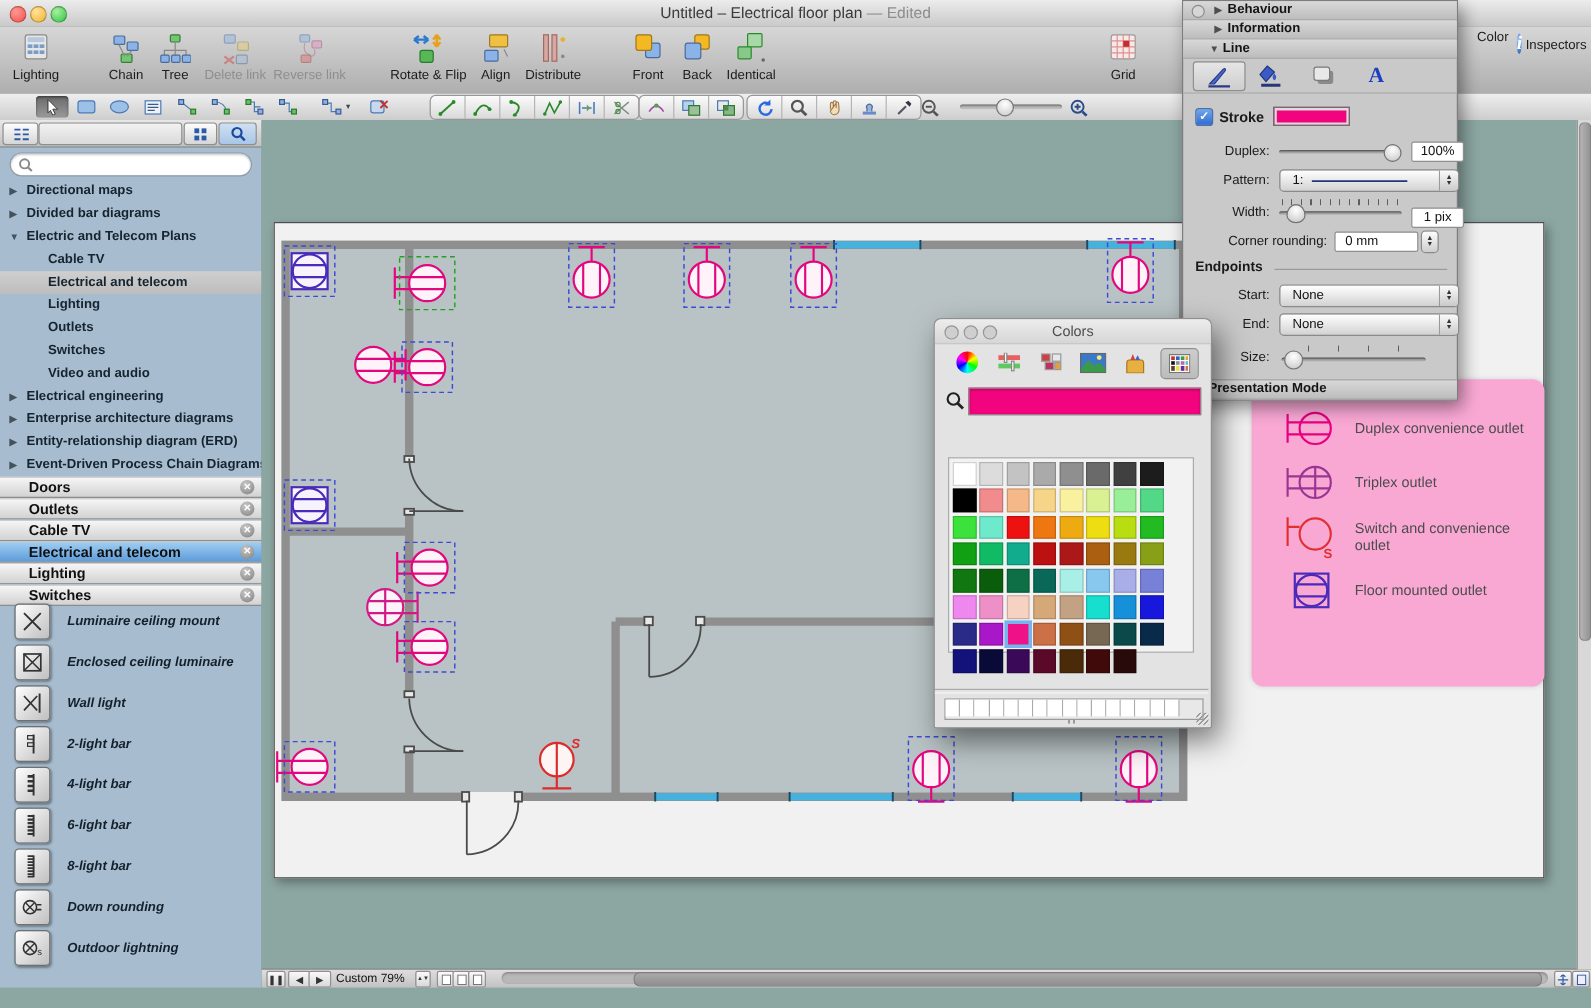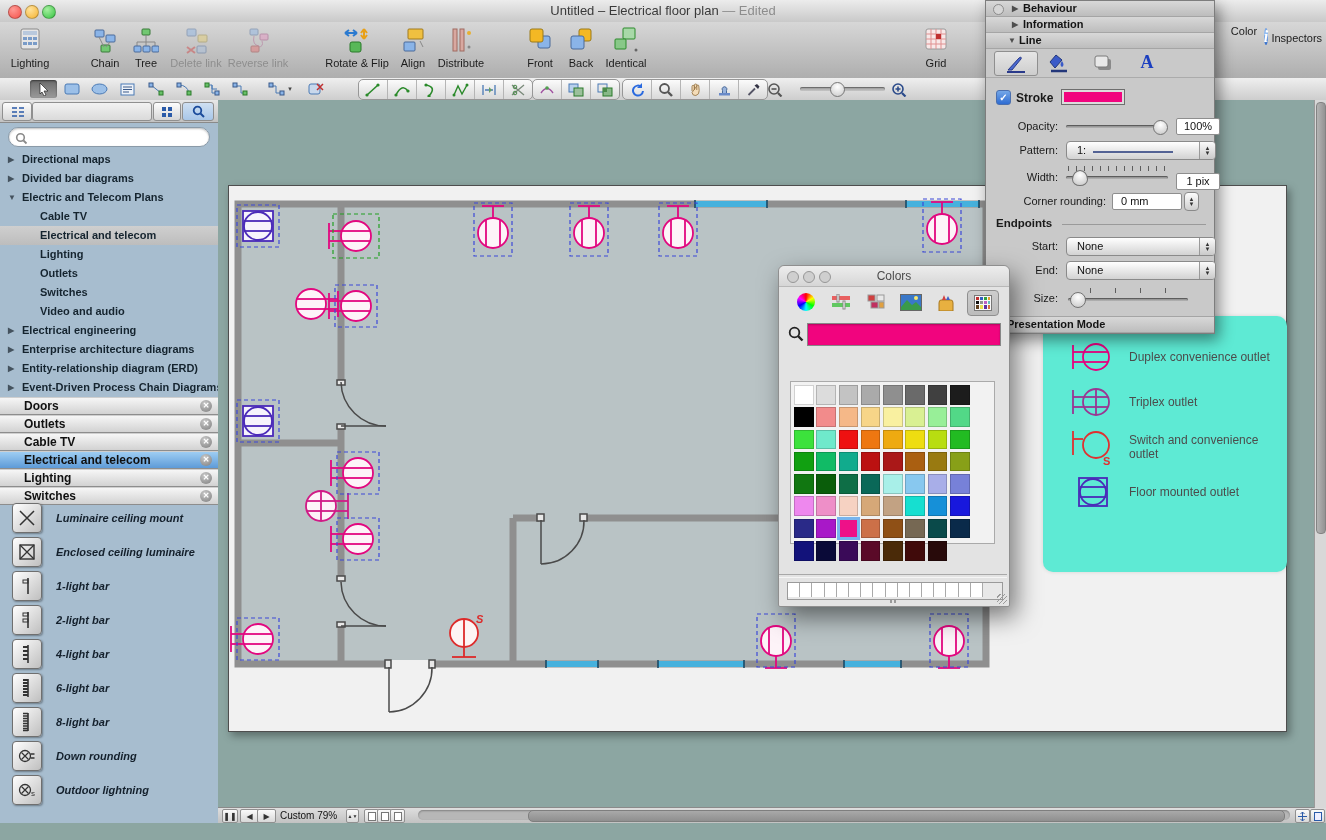--- a/index.html
+++ b/index.html
@@ -74,21 +74,21 @@
   .symrow{height:34px;display:flex;align-items:center;}
   .symbtn{width:28px;height:28px;margin-left:12px;border:1px solid #6f6f6f;border-radius:4px;
     background:linear-gradient(135deg,#ffffff,#bfbfbf);box-shadow:1px 1px 2px rgba(0,0,0,.35);
     display:flex;align-items:center;justify-content:center;flex:none;}
   .symlab{margin-left:14px;font-size:11px;font-weight:bold;font-style:italic;color:#14202c;}
 
   
   .canvas{position:absolute;left:218px;top:100px;width:1108px;height:723px;background:#8ca6a2;}
   .page{position:absolute;left:10px;top:85px;width:1057px;height:545px;background:#f1f1f1;
     border:1px solid #4e4e4e;box-shadow:3px 4px 8px rgba(0,0,0,.35);}
-  .legend{position:absolute;left:814px;top:130px;width:244px;height:238px;background:#5eead4;
+  .legend{position:absolute;left:814px;top:130px;width:244px;height:238px;background:#f9a8d4;
     border-radius:10px;box-shadow:0 0 4px rgba(0,0,0,.12);padding-top:18px;}
   .legitem{display:flex;align-items:center;height:45px;padding-left:24px;}
   .legitem svg{flex:none;}
   .leglab{margin-left:16px;font-size:12px;color:#4c4c4c;}
 
   
   .hnav{position:absolute;left:0;bottom:0;width:1108px;height:15px;background:linear-gradient(#dedede,#c2c2c2);
     border-top:1px solid #8a8a8a;font-size:10px;color:#222;}
   .hbtn{position:absolute;top:1px;height:12px;border:1px solid #909090;border-radius:2px;
     background:linear-gradient(#fafafa,#d8d8d8);display:flex;align-items:center;justify-content:center;
@@ -555,25 +555,25 @@
             <svg width="20" height="20">
               <rect x="3" y="3" width="14" height="14" fill="none" stroke="#333" stroke-width="1.4"></rect>
               <path d="M3 3 L17 17 M17 3 L3 17" stroke="#333" stroke-width="1.3"></path>
             </svg>
           </span>
         <span class="symlab">Enclosed ceiling luminaire</span>
       </div>
       <div class="symrow">
         <span class="symbtn">
             <svg width="20" height="20">
-              <path d="M11 2 V18" stroke="#333" stroke-width="1.6"></path>
-              <rect x="6" y="4" width="5" height="3" fill="none" stroke="#333"></rect>
+              <path d="M3 4 L14 16 M14 4 L3 16" stroke="#333" stroke-width="1.4"></path>
+              <path d="M16 2 V18" stroke="#333" stroke-width="1.6"></path>
             </svg>
           </span>
-        <span class="symlab">1-light bar</span>
+        <span class="symlab">Wall light</span>
       </div>
       <div class="symrow">
         <span class="symbtn">
             <svg width="20" height="20">
               <path d="M11 2 V18" stroke="#333" stroke-width="1.6"></path>
               <rect x="6" y="3" width="5" height="3" fill="none" stroke="#333"></rect>
               <rect x="6" y="9" width="5" height="3" fill="none" stroke="#333"></rect>
             </svg>
           </span>
         <span class="symlab">2-light bar</span>
@@ -892,21 +892,21 @@
         </span>
     </div>
 
     <div class="irow" style="left:0;top:88px;width:228px;height:24px;">
       <span class="chk" style="left:10px;top:1px;">✓</span>
       <span style="position:absolute;left:30px;top:2px;font-weight:bold;font-size:12px;">Stroke</span>
       <span style="position:absolute;left:75px;top:0;width:62px;height:14px;background:#f1047e;border:1px solid #6e6e6e;box-shadow:0 0 0 2px #dcdcdc inset;"></span>
     </div>
 
     <div class="irow" style="left:0;top:117px;width:228px;height:20px;">
-      <span class="ilab" style="left:0;width:72px;">Opacity:</span>
+      <span class="ilab" style="left:0;width:72px;">Duplex:</span>
       <span class="track" style="left:80px;top:7px;width:100px;">
           <span class="knob" style="left:87px;top:-5px;"></span>
         </span>
       <span class="ifield" style="left:190px;top:0;width:42px;">100%</span>
     </div>
 
     <div class="irow" style="left:0;top:141px;width:228px;height:20px;">
       <span class="ilab" style="left:0;width:72px;">Pattern:</span>
       <span class="dd" style="left:80px;top:-1px;width:138px;">
         <span>1:</span>

